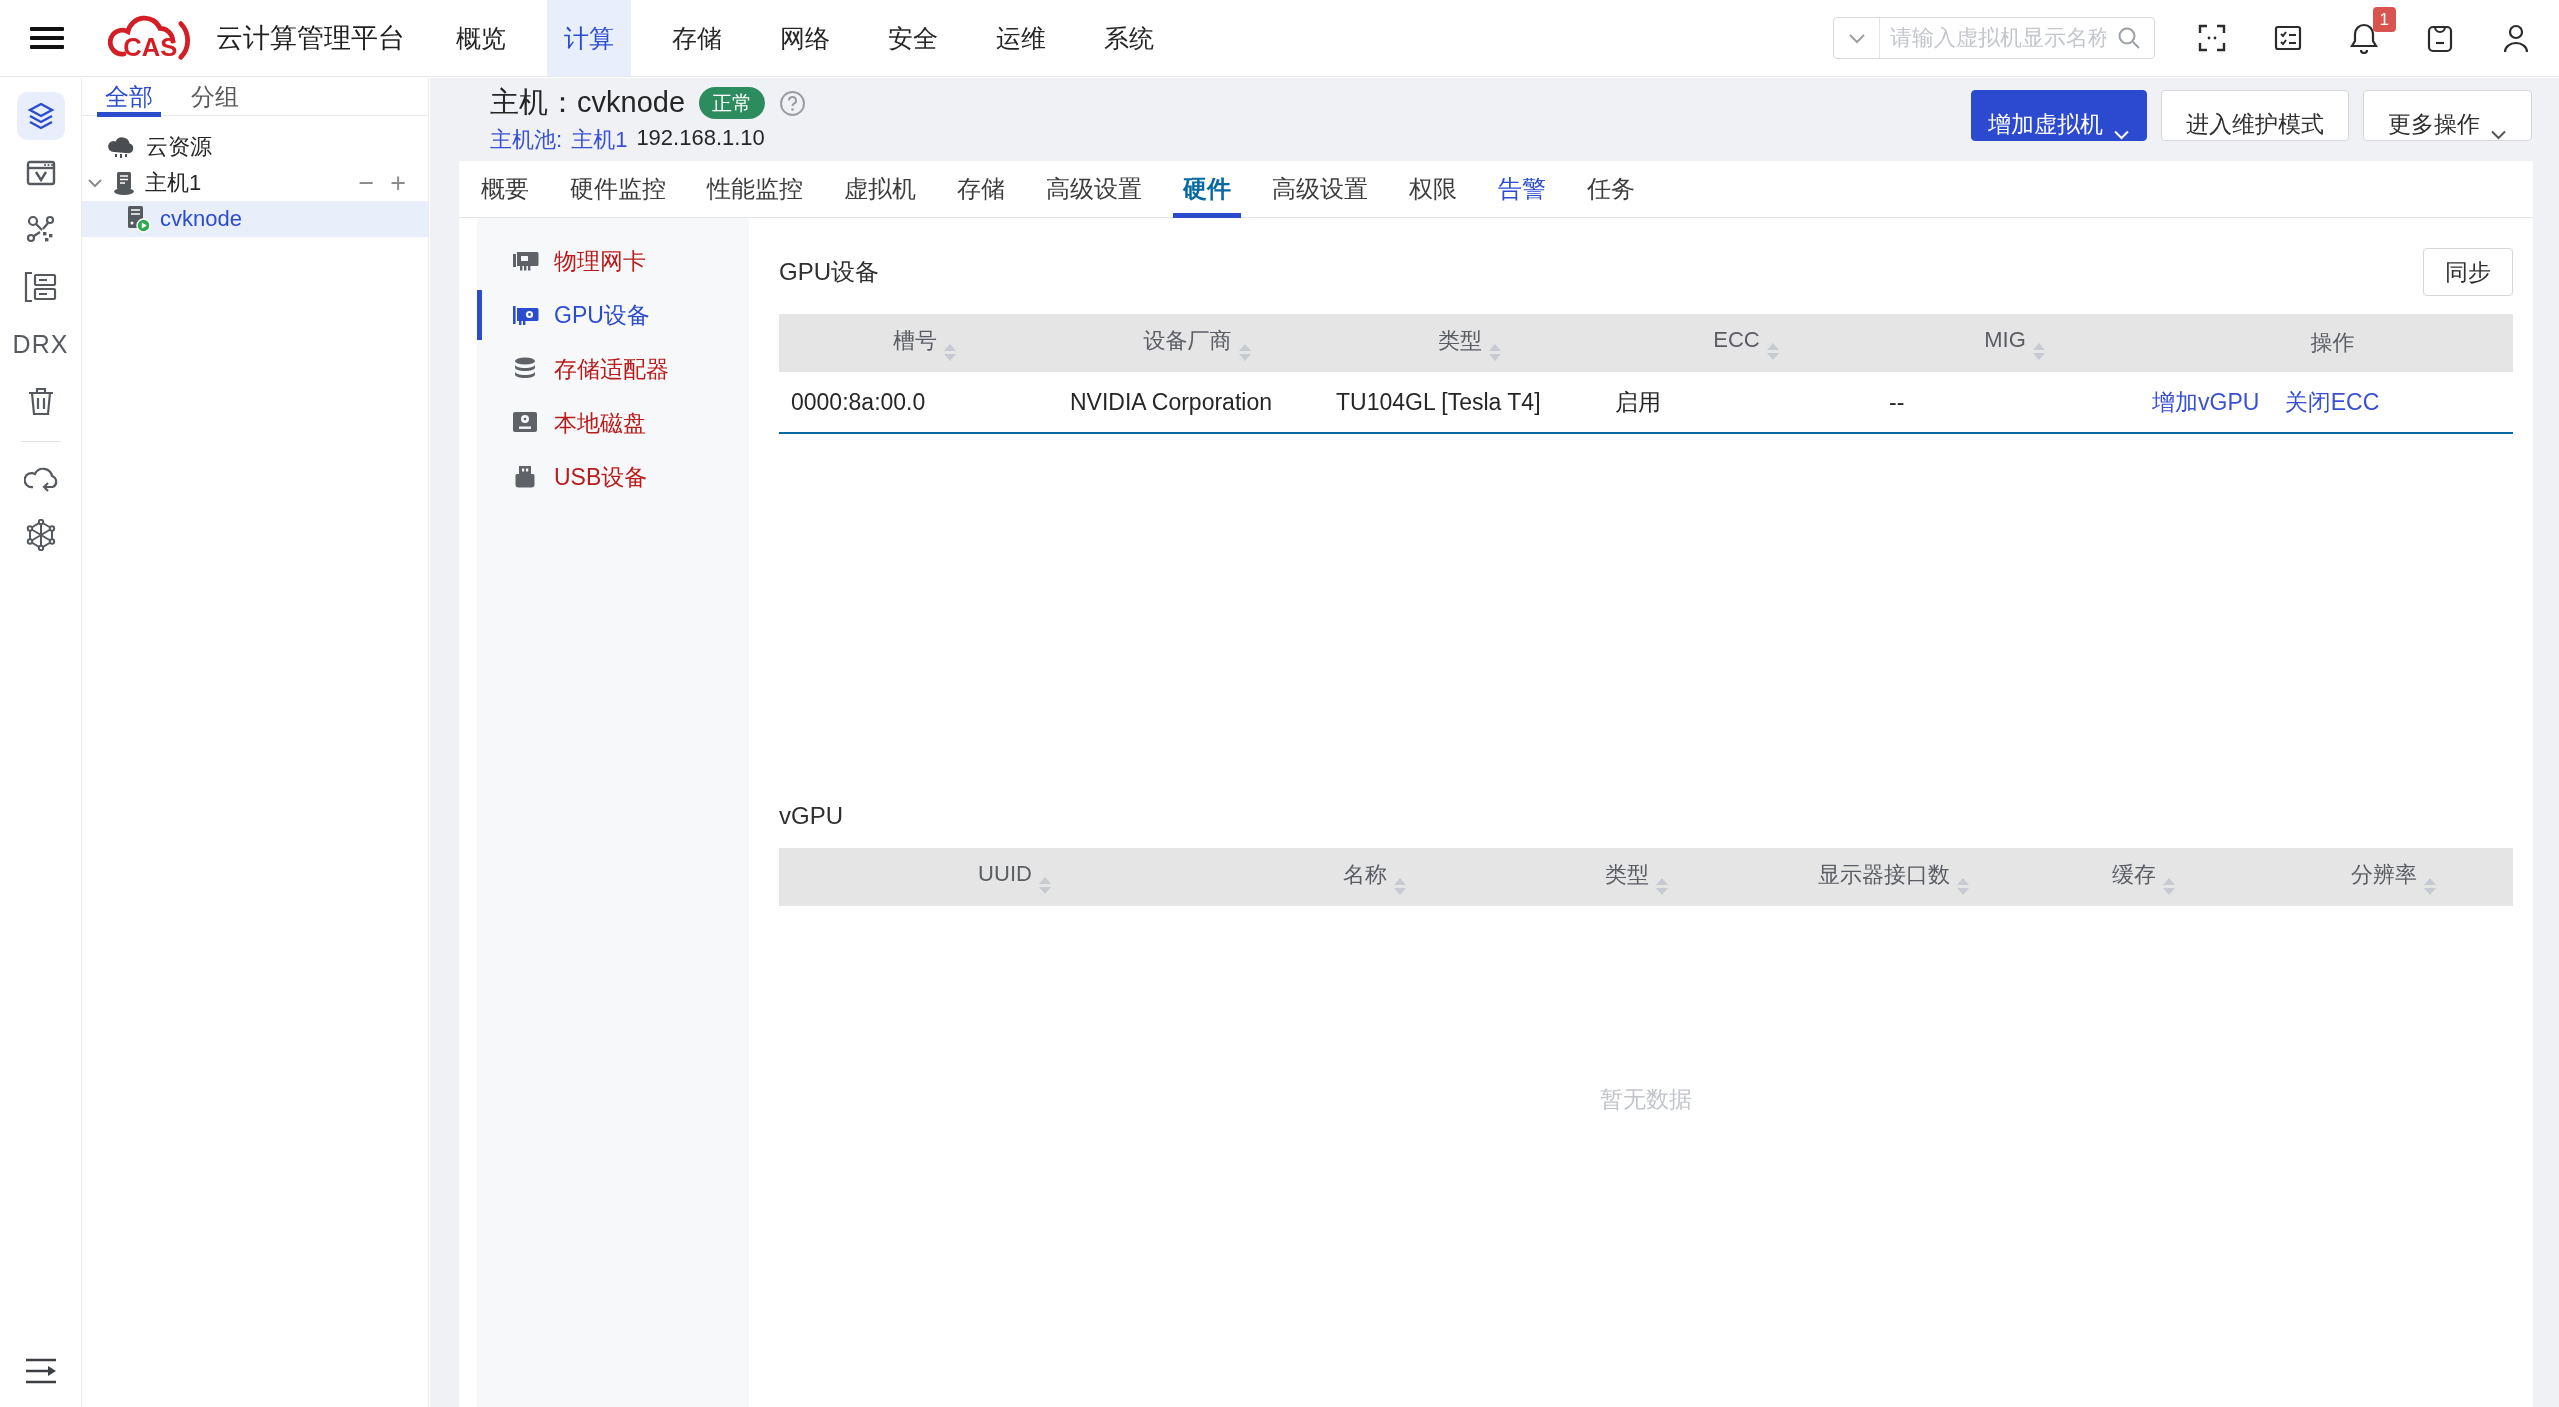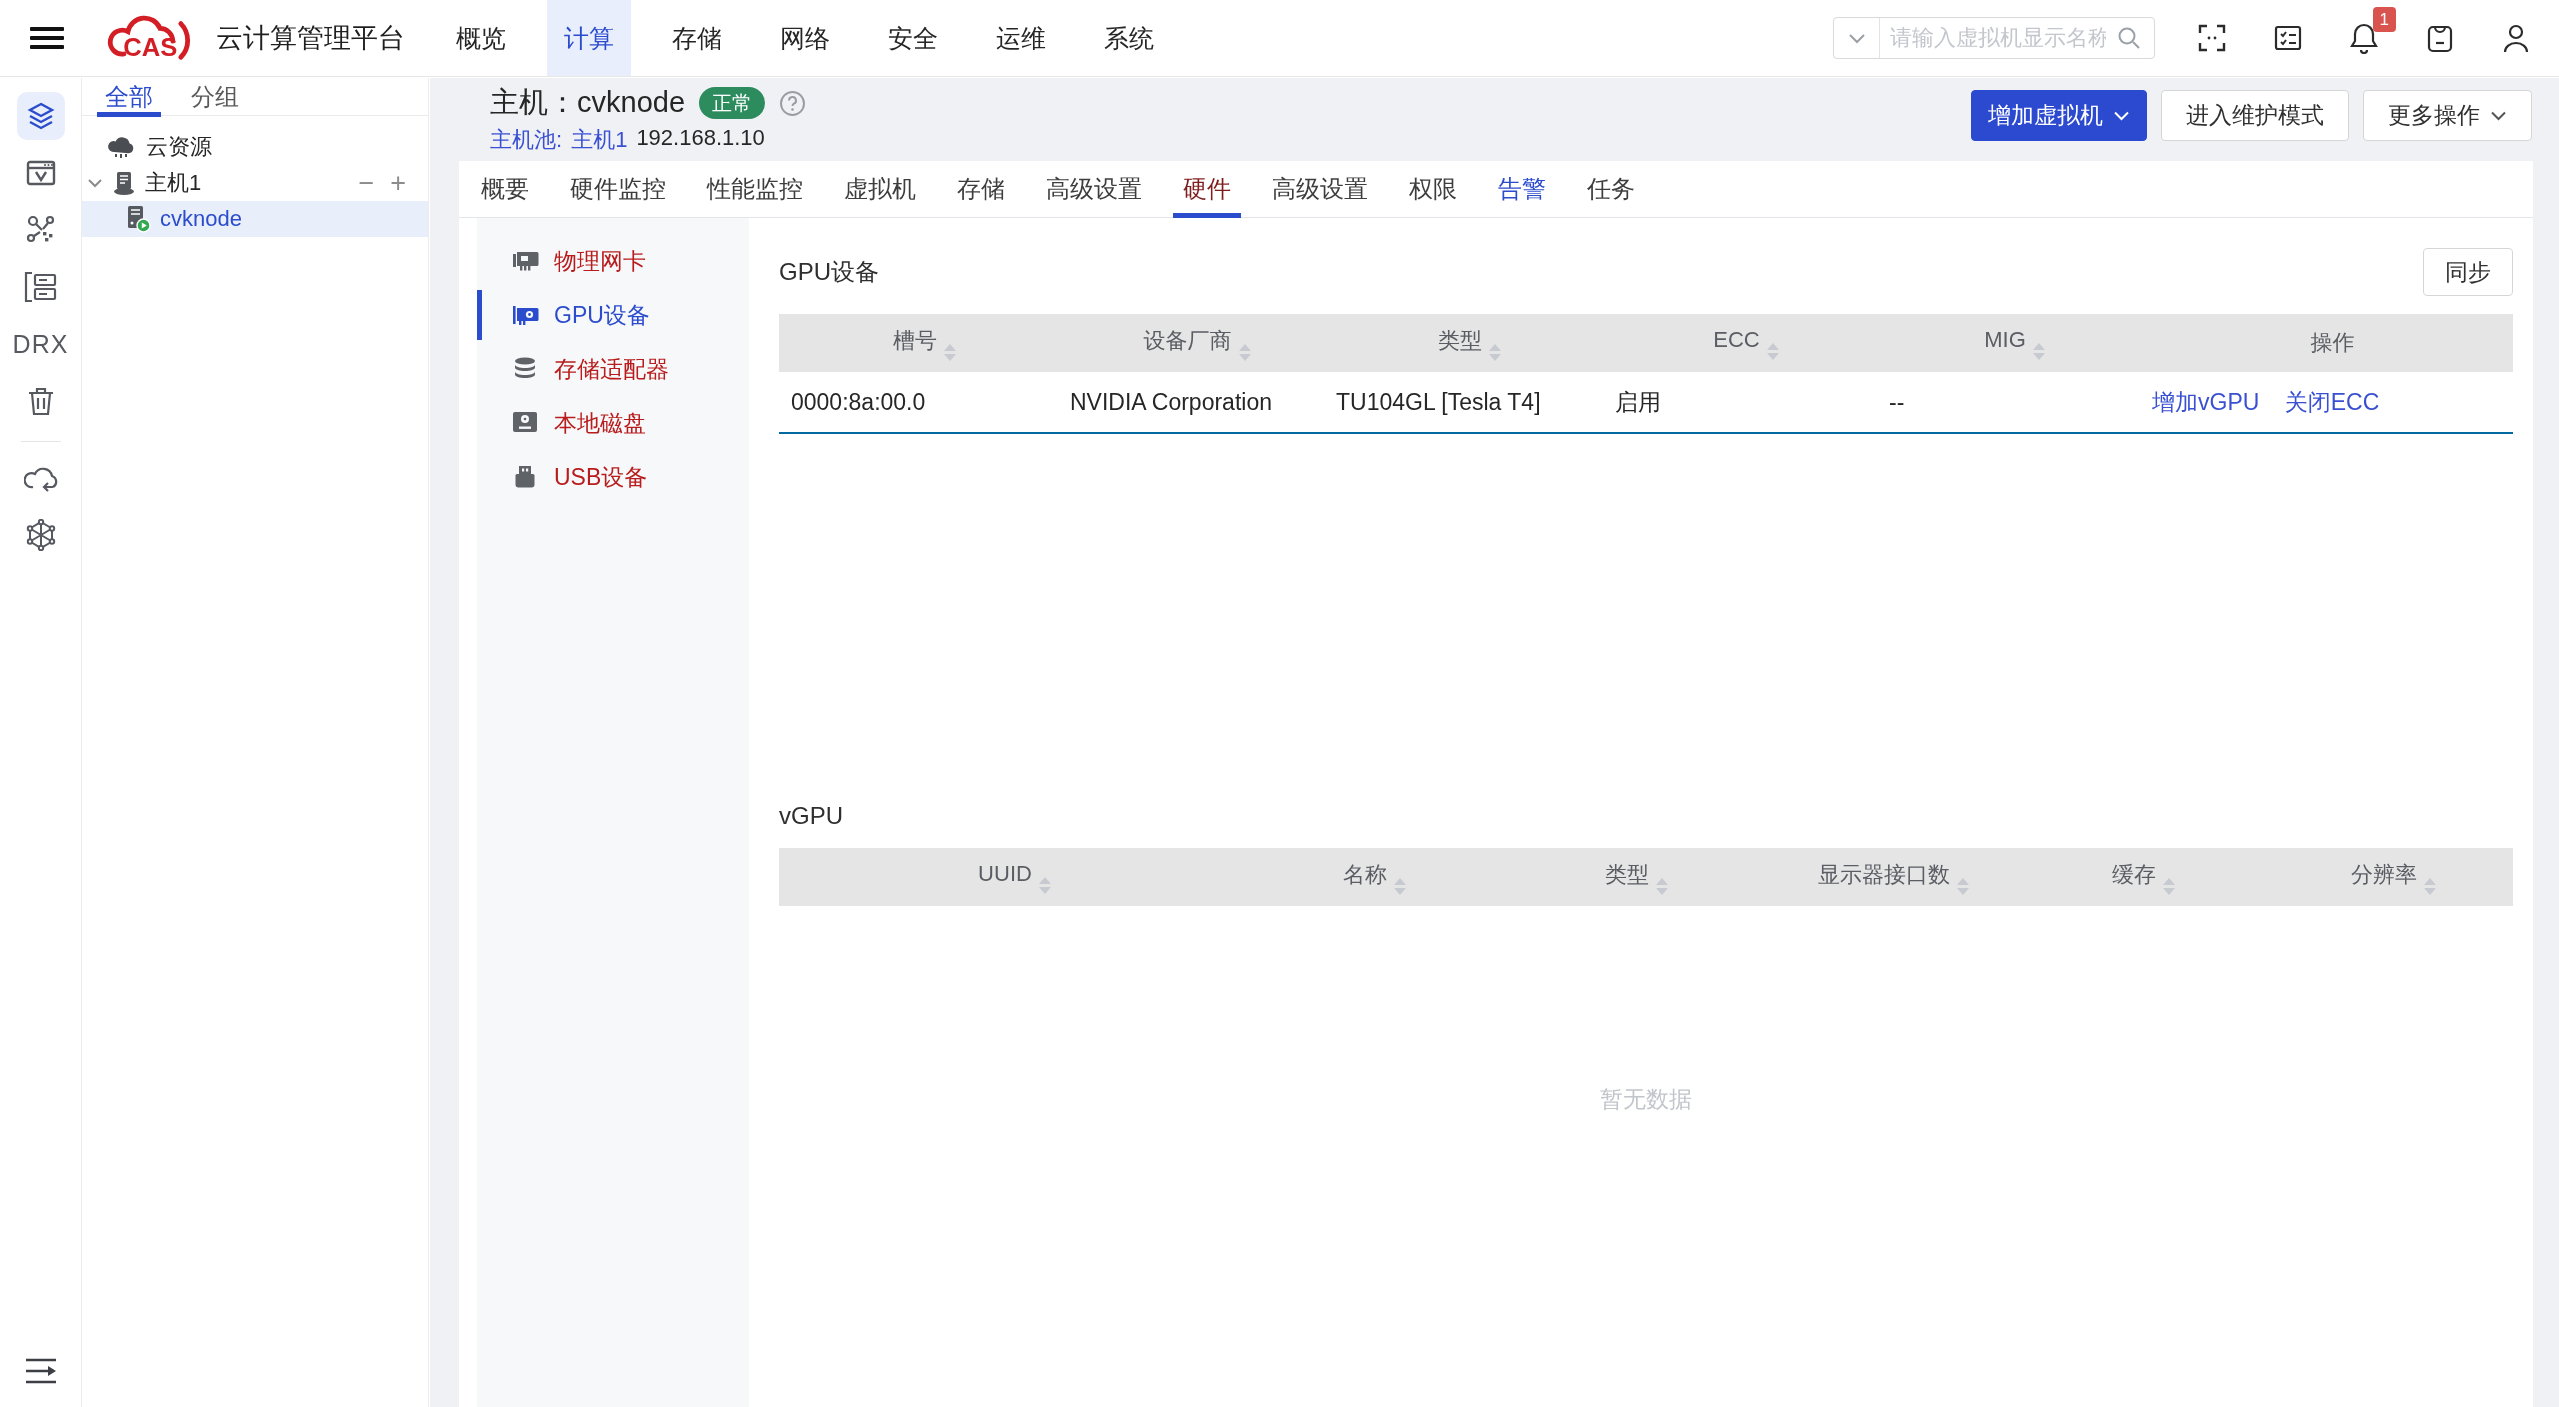--- a/index.html
+++ b/index.html
@@ -69,31 +69,31 @@
   .host-header { position:absolute; left:29px; right:26px; top:0; height:83px; }
   .host-title-line { position:absolute; left:31px; top:5px; display:flex; align-items:center; gap:14px; }
   .host-title { font-size:29px; color:#262626; }
   .status-pill { background:#2c8c5e; color:#fff; font-size:20px; border-radius:17px;
                  padding:5px 13px; line-height:1.1; }
   .help-icon { color:#9a9da3; display:flex; cursor:pointer; }
   .host-sub-line { position:absolute; left:31px; top:47px; font-size:22px; display:flex; gap:9px; }
   .host-sub-line .lnk { color:#3a50d2; cursor:pointer; }
   .host-sub-line .ip { color:#262626; }
   .host-actions { position:absolute; right:1px; top:12px; display:flex; gap:14px; }
-  .btn { height:51px; border-radius:4px; font-size:23px; display:flex; align-items:center;
+  .btn { height:51px; border-radius:4px; font-size:23px; display:flex; align-items:flex-end;
          cursor:pointer; font-family:inherit; white-space:nowrap; }
   .btn-primary { background:#2b4acf; color:#fff; border:1px solid #2b4acf; padding:0 16px; gap:10px; }
   .btn-plain { background:#fff; color:#303030; border:1px solid #d6d6d6; padding:0 24px; gap:10px; }
 
   
   .card { position:absolute; left:29px; right:26px; top:83px; bottom:0; background:#fff; }
   .tab-bar { height:57px; border-bottom:1px solid #e2e4e9; display:flex; align-items:center; padding-left:22px; }
   .tab { font-size:24px; color:#3d3d3d; margin-right:41px; height:100%; display:flex; align-items:center;
          position:relative; cursor:pointer; white-space:nowrap; }
-  .tab.active { color:#7f1d1d; }
+  .tab.active { color:#0369a1;font-weight:bold; }
   .tab.active::after { content:""; position:absolute; bottom:-1px; left:-10px; right:-10px; height:5px; background:#2b4ccc; }
   .tab.alert { color:#2b4ccc; }
   .card-body { position:absolute; top:57px; left:0; right:0; bottom:0; display:flex; }
 
   
   .submenu { width:272px; margin-left:18px; background:#f7f8fa; padding-top:16px; flex:none; }
   .submenu-item { height:54px; display:flex; align-items:center; padding-left:34px; gap:15px;
                   font-size:23px; color:#b91c1c; position:relative; cursor:pointer; }
   .submenu-item .smicon { display:flex; color:#5f6368; }
   .submenu-item.active { color:#2b4ccc; }

